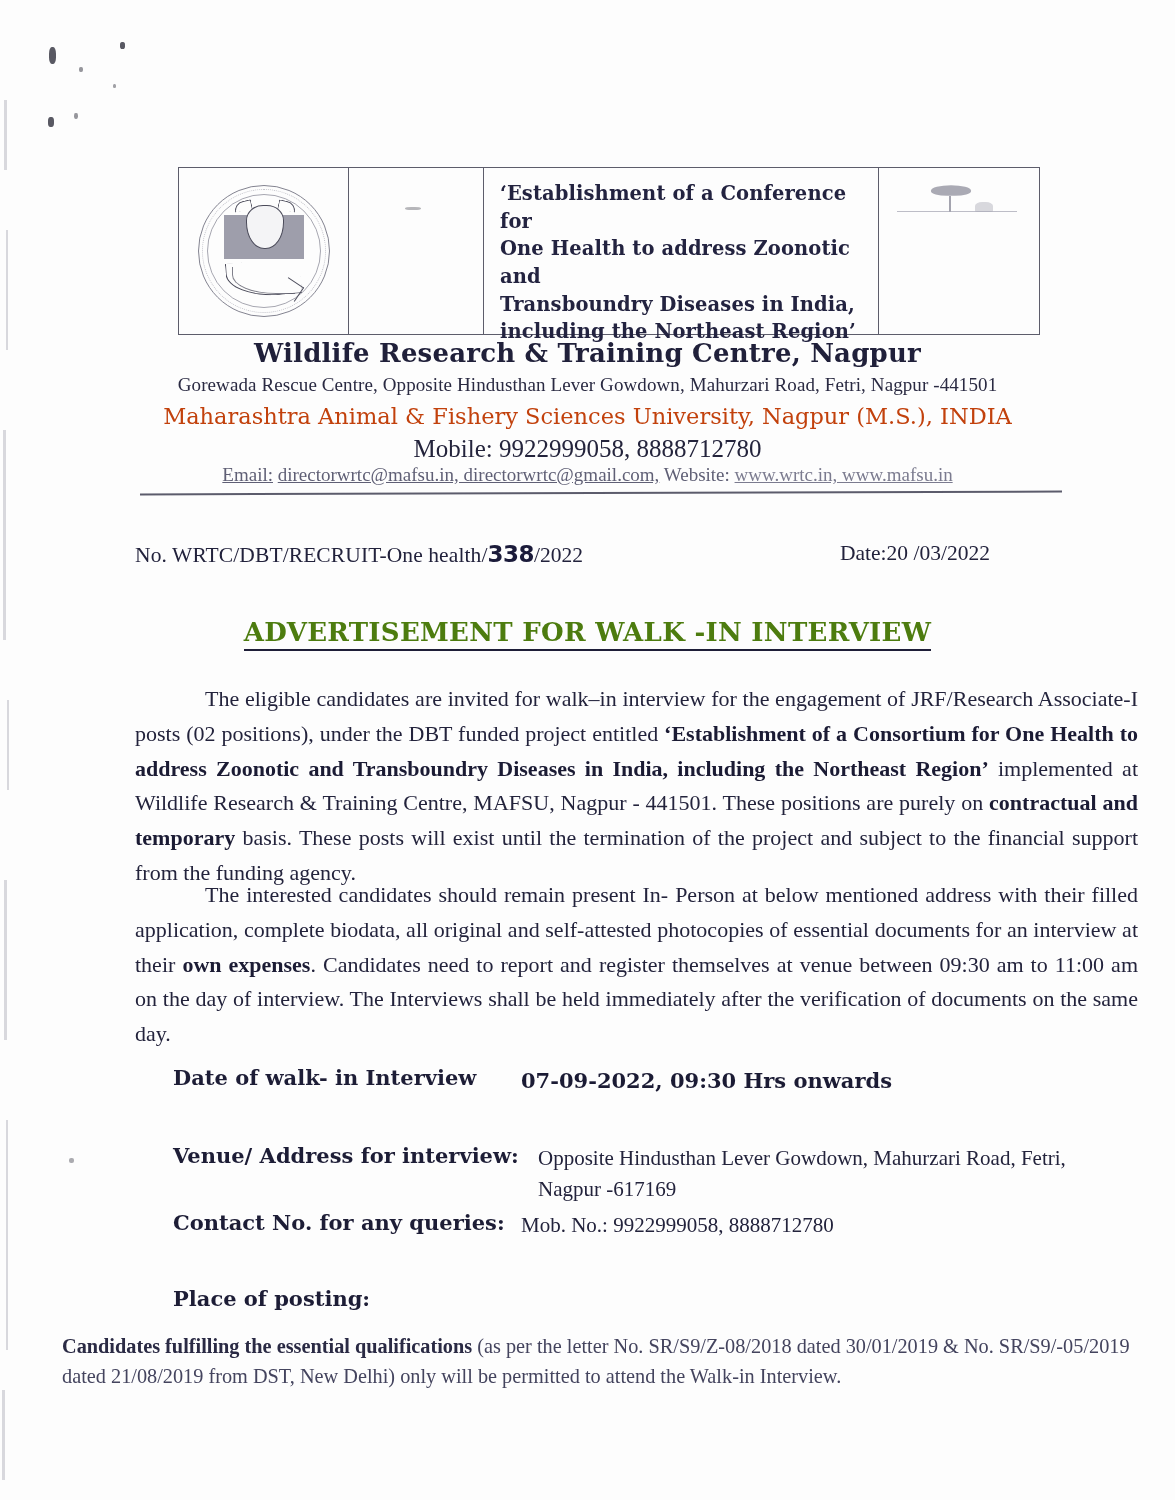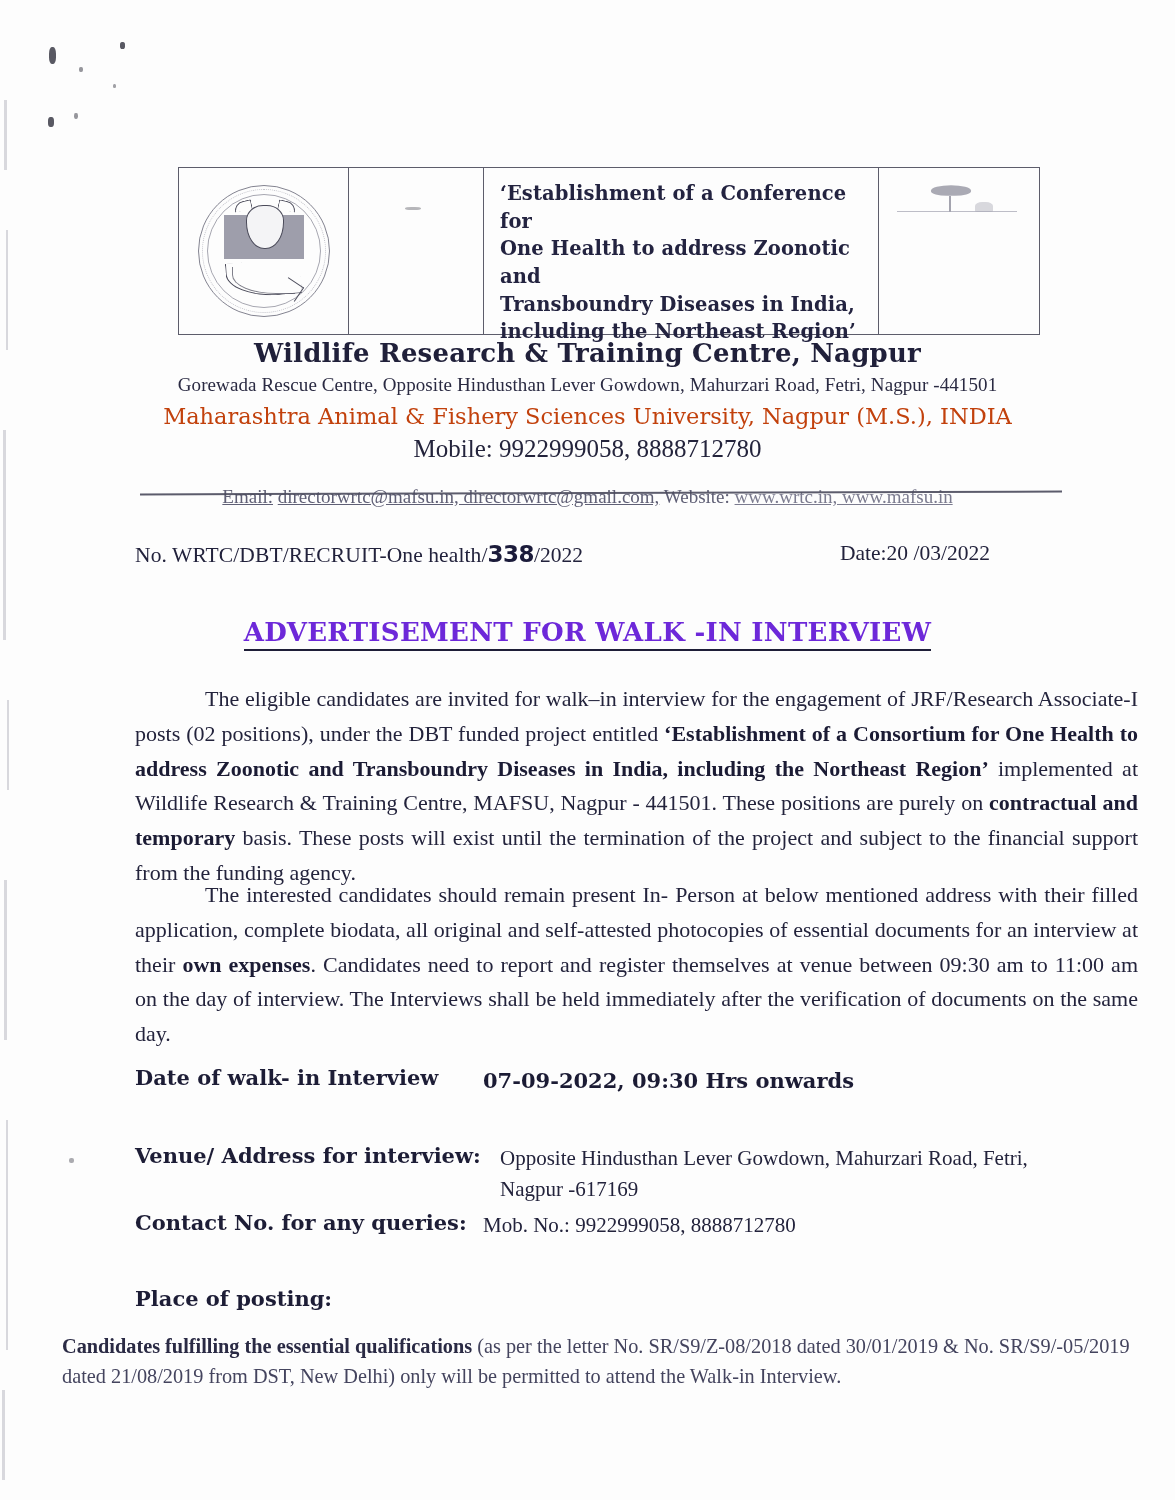--- a/index.html
+++ b/index.html
@@ -205,21 +205,21 @@
     margin-top: 7px;
   }
   .inst-mobile {
     font-size: 25px;
     color: #24243c;
     margin-top: 6px;
   }
   .inst-email {
     font-size: 19px;
     color: #4a4a63;
-    margin-top: 23px;
+    margin-top: 1px;
     opacity: .88;
   }
   .inst-email .u { text-decoration: underline; }
   .inst-email .w { color: #6a6a80; }
 
   .rule {
     position: absolute;
     left: 140px; top: 492px;
     width: 922px; height: 1.6px;
     background: #4a4a5c;
@@ -251,21 +251,21 @@
 
   
   .adv-title {
     position: absolute;
     left: 0; top: 617px;
     width: 1175px;
     text-align: center;
     font-family: "DejaVu Serif", "Liberation Serif", serif;
     font-size: 26px;
     font-weight: 700;
-    color: #6d28d9;
+    color: #4d7c0f;
     letter-spacing: .3px;
   }
   .adv-title span {
     border-bottom: 2.2px solid #1e1e38;
     padding-bottom: 2px;
   }
 
   
   .para {
     position: absolute;
@@ -276,21 +276,21 @@
     text-align: justify;
     color: #23233c;
   }
   .para b { font-weight: 700; color: #1b1b34; }
   .para .indent { display: inline-block; width: 70px; }
   #para-1 { top: 682px; }
   #para-2 { top: 878px; }
 
   
   .details { position: absolute; left: 135px; top: 1065px; width: 1010px; }
-  .det-row { position: relative; display: flex; }
+  .det-row { position: relative; display: flex; margin-left: 38px; }
   .det-label {
     width: 348px;
     flex: 0 0 348px;
     font-family: "DejaVu Serif", "Liberation Serif", serif;
     font-size: 21px;
     font-weight: 700;
     color: #1d1d36;
   }
   .det-value {
     flex: 1;

